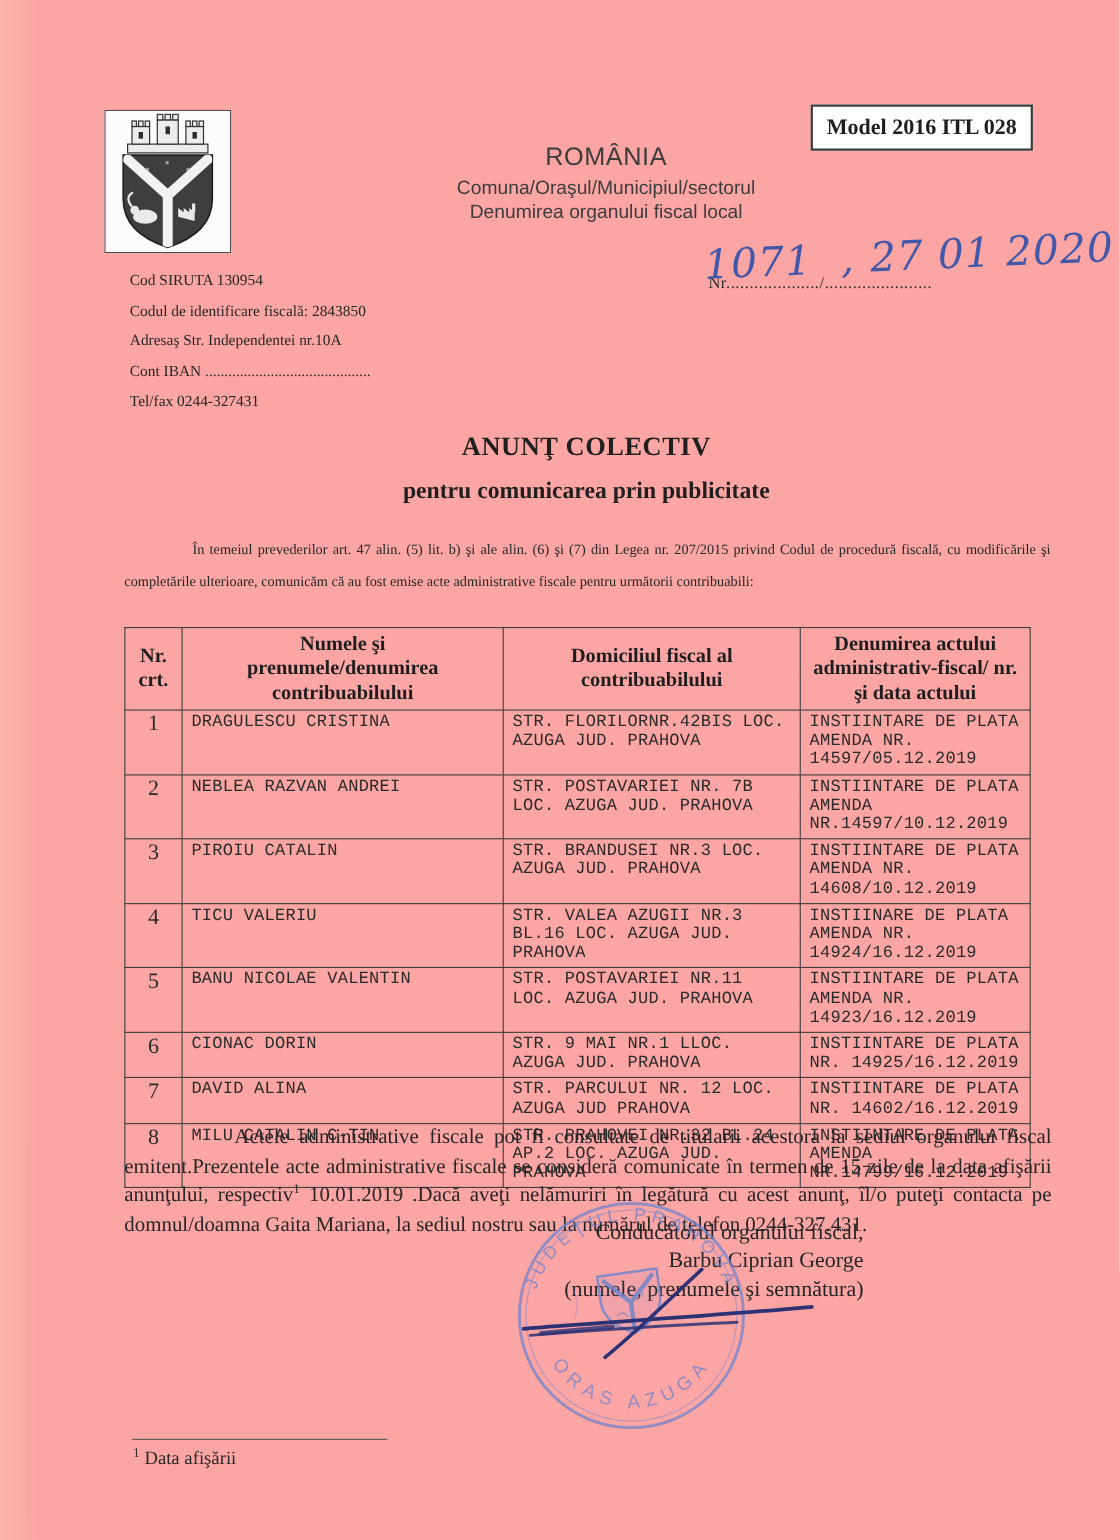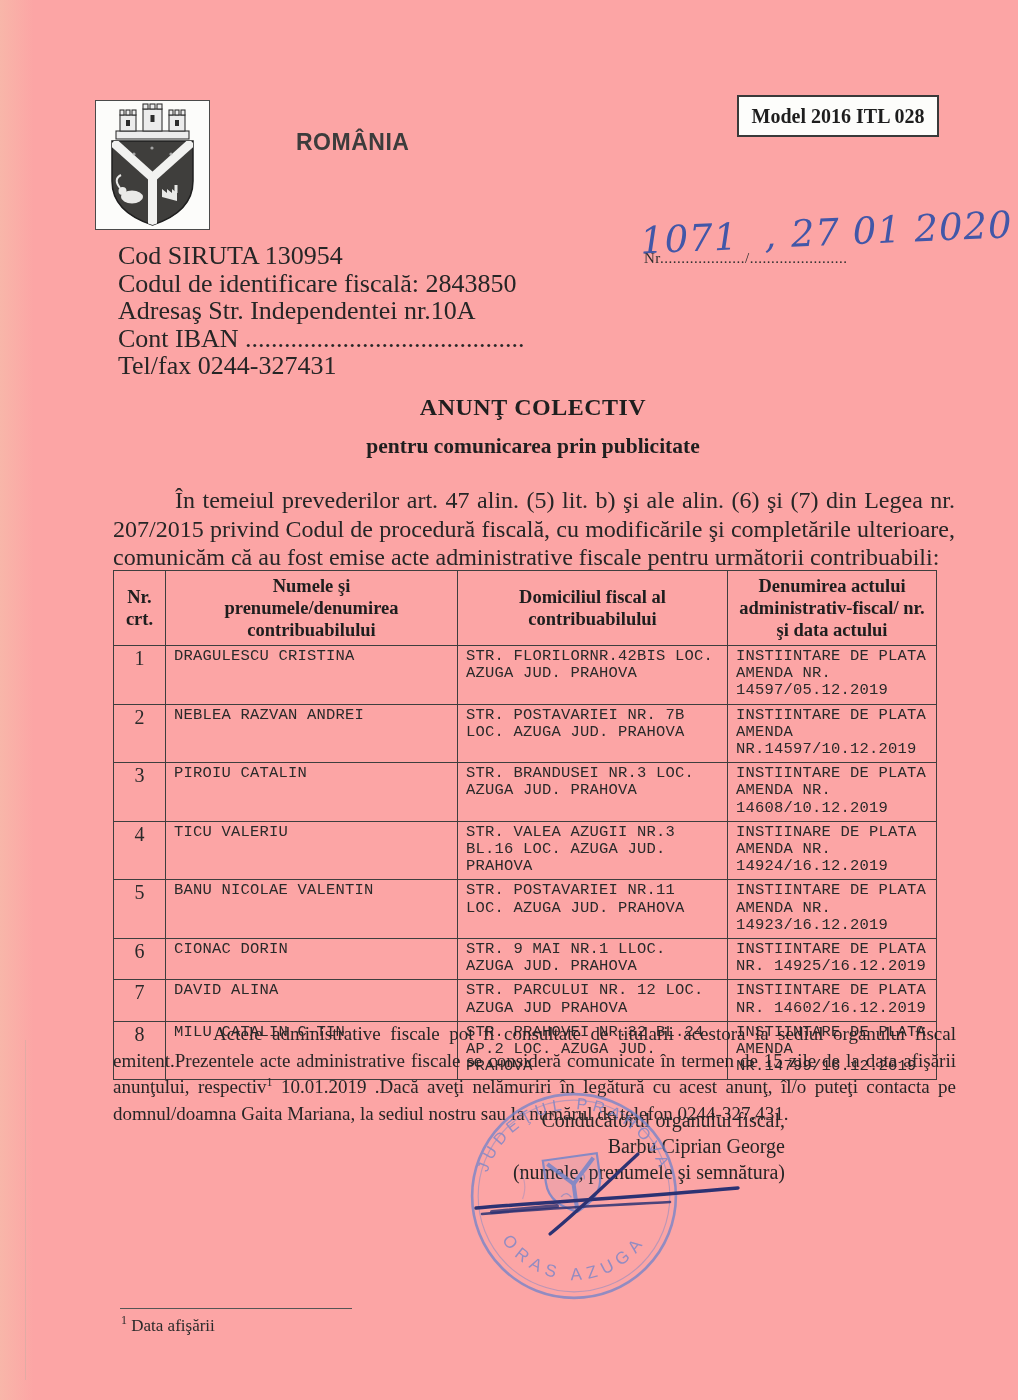--- a/index.html
+++ b/index.html
@@ -27,55 +27,55 @@
 
   
   .coat-box {
     position:absolute; left:95px; top:100px; width:113px; height:128px;
     border:1.5px solid #4a4a4a; background:#fcfcfa;
   }
   .coat-box svg { display:block; width:100%; height:100%; }
 
   
   .romania {
-    position:absolute; left:296px; top:129px; width:470px; 
-    font-family:"Liberation Sans", sans-serif; font-weight:bold; color:#3c3c3c;
+    position:absolute; left:316px; top:129px; width:470px; text-align:center;
+    font-family:"Liberation Sans", sans-serif; font-weight:normal; color:#3c3c3c;
   }
   .romania .country { font-size:23px; letter-spacing:0.5px; }
   .romania .org { font-size:17.5px; margin-top:3px; line-height:22px; }
 
   
   .nr-line {
     position:absolute; left:644px; top:250px; font-size:15px; color:#2e2e2e;
     white-space:nowrap; letter-spacing:0.5px;
   }
   .handwriting {
     position:absolute; left:640px; top:212px; width:340px;
     font-family:"DejaVu Serif", serif; font-style:italic;
     color:#4257a8; font-size:37px; transform:rotate(-2.5deg);
     white-space:nowrap; letter-spacing:1px;
   }
   .handwriting .hw-num { margin-right:26px; }
   .handwriting .hw-comma { margin-right:14px; }
 
   
   .issuer {
-    position:absolute; left:118px; top:242px; font-size:26px; line-height:27.5px;
+    position:absolute; left:118px; top:242px; font-size:14px; line-height:27.5px;
     color:#262626;
   }
 
   
   .doc-title { position:absolute; left:24px; top:394px; width:1018px; text-align:center; color:#1f1f1f; }
   .doc-title .t1 { font-size:24px; font-weight:bold; letter-spacing:0.5px; }
   .doc-title .t2 { font-size:21.5px; font-weight:bold; margin-top:13px; }
 
   
   .intro {
     position:absolute; left:113px; top:486px; width:842px;
-    font-size:24px; line-height:28.5px; text-align:justify; text-indent:62px;
+    font-size:13px; line-height:28.5px; text-align:justify; text-indent:62px;
     color:#262626;
   }
 
   
   table.doc-table {
     position:absolute; left:113px; top:570px; width:823px;
     border-collapse:collapse; table-layout:fixed; background:transparent;
   }
   .doc-table th, .doc-table td { border:1.8px solid #3e3e3e; }
   .doc-table th {
@@ -177,20 +177,24 @@
         <path d="M24,87 q-7,-9 1,-13" stroke="#e9e9e7" stroke-width="2" fill="none"></path>
 
         <path d="M66,96 v-8 l5,4 v-4 l5,4 v-4 l5,4 v8 z" fill="#e9e9e7"></path>
         <rect x="78.5" y="84" width="3" height="8" fill="#e9e9e7"></rect>
       </g>
     </svg>
   </div>
 
   <div class="romania">
     <div class="country">ROMÂNIA</div>
+    <div class="org">
+      <div>Comuna/Oraşul/Municipiul/sectorul</div>
+      <div>Denumirea organului fiscal local</div>
+    </div>
   </div>
 
   <div class="nr-line">
     <span>Nr</span><span>....................</span><span>/</span><span>.......................</span>
   </div>
   <div class="handwriting">
     <span class="hw-num">1071</span><span class="hw-comma">,</span><span>27 01 2020</span>
   </div>
 
   <div class="issuer">

